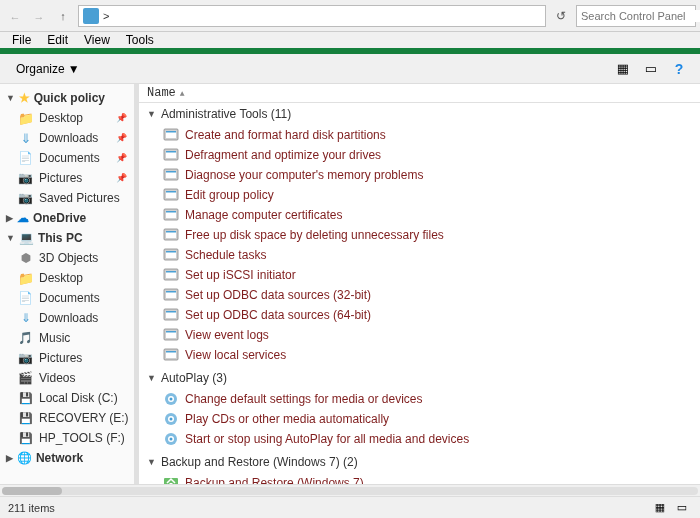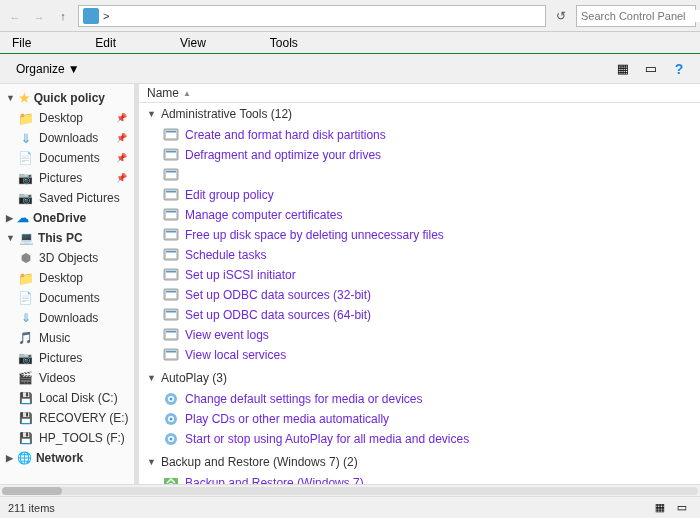--- a/index.html
+++ b/index.html
@@ -87,22 +87,21 @@
       color: #999;
     }
 
     
     .menu-bar {
       height: 22px;
       background: #f0f0f0;
       display: flex;
       align-items: center;
       padding: 0 4px;
-      border-bottom: 1px solid #15803d;
-      gap: 48px;
+      border-bottom: 6px solid #15803d;
     }
     .menu-item {
       padding: 0 8px;
       height: 22px;
       display: flex;
       align-items: center;
       font-size: 12px;
       cursor: pointer;
     }
 
@@ -234,20 +233,21 @@
       z-index: 5;
     }
     .col-name {
       font-size: 12px;
       color: #333;
       flex: 1;
       display: flex;
       align-items: center;
       gap: 4px;
       cursor: pointer;
+      font-family: Liberation Mono, monospace;
     }
     .col-sort-icon { font-size: 8px; color: #888; }
 
     
     .category-group { margin-bottom: 2px; }
     .category-header {
       display: flex;
       align-items: center;
       padding: 4px 8px;
       background: #fff;
@@ -259,21 +259,21 @@
     }
     .category-chevron { font-size: 9px; color: #555; }
 
     .file-item {
       display: flex;
       align-items: center;
       padding: 2px 8px 2px 24px;
       cursor: pointer;
       gap: 6px;
       font-size: 12px;
-      color: #6d28d9;
+      color: #7f1d1d;
     }
     .file-item-icon {
       width: 16px;
       height: 16px;
       min-width: 16px;
       display: inline-flex;
       align-items: center;
       justify-content: center;
     }
 
@@ -470,21 +470,21 @@
     <div class="column-header">
       <div class="col-name">
         <span>Name</span>
         <span class="col-sort-icon">▲</span>
       </div>
     </div>
 
     <div class="category-group">
       <div class="category-header">
         <span class="category-chevron">▼</span>
-        <span>Administrative Tools (12)</span>
+        <span>Administrative Tools (11)</span>
       </div>
       <div class="file-item">
         <span class="file-item-icon">
             <svg width="16" height="16" viewBox="0 0 16 16">
               <rect x="1" y="2" width="14" height="11" rx="1" fill="#d0d0d0" stroke="#888" stroke-width="0.8"></rect>
               <rect x="3" y="4" width="10" height="7" fill="#fff"></rect>
               <rect x="3" y="4" width="10" height="1.5" fill="#4a9fd4"></rect>
             </svg>
           </span>
         <span>Create and format hard disk partitions</span>
@@ -500,20 +500,21 @@
         <span>Defragment and optimize your drives</span>
       </div>
       <div class="file-item">
         <span class="file-item-icon">
             <svg width="16" height="16" viewBox="0 0 16 16">
               <rect x="1" y="2" width="14" height="11" rx="1" fill="#d0d0d0" stroke="#888" stroke-width="0.8"></rect>
               <rect x="3" y="4" width="10" height="7" fill="#fff"></rect>
               <rect x="3" y="4" width="10" height="1.5" fill="#4a9fd4"></rect>
             </svg>
           </span>
+        <span>Diagnose your computer's memory problems</span>
       </div>
       <div class="file-item">
         <span class="file-item-icon">
             <svg width="16" height="16" viewBox="0 0 16 16">
               <rect x="1" y="2" width="14" height="11" rx="1" fill="#d0d0d0" stroke="#888" stroke-width="0.8"></rect>
               <rect x="3" y="4" width="10" height="7" fill="#fff"></rect>
               <rect x="3" y="4" width="10" height="1.5" fill="#4a9fd4"></rect>
             </svg>
           </span>
         <span>Edit group policy</span>

